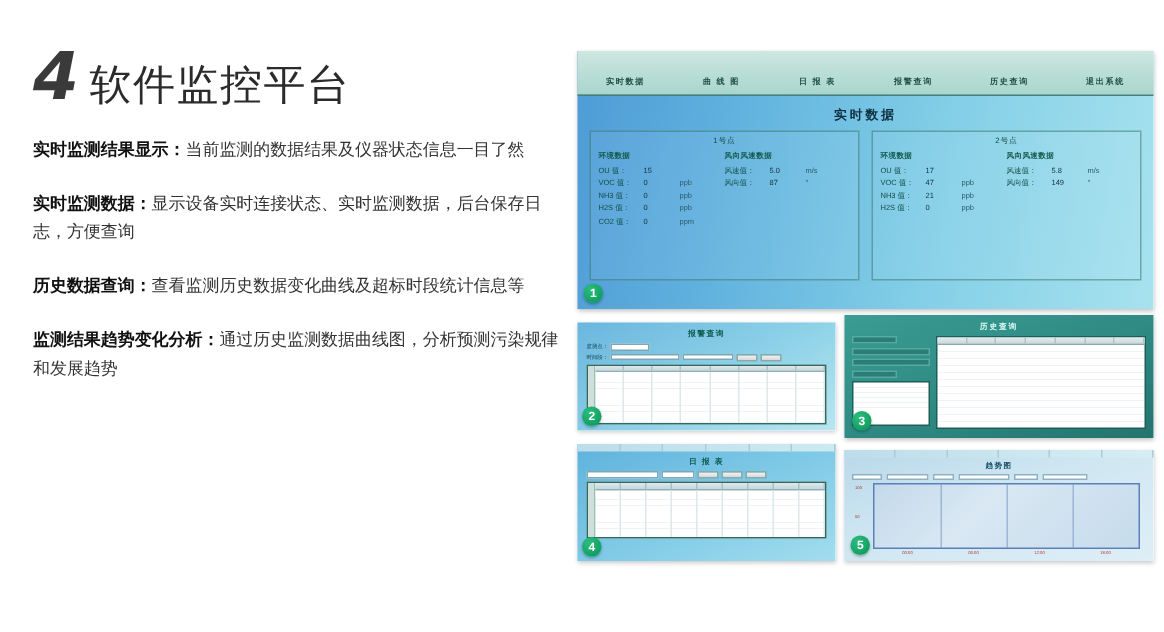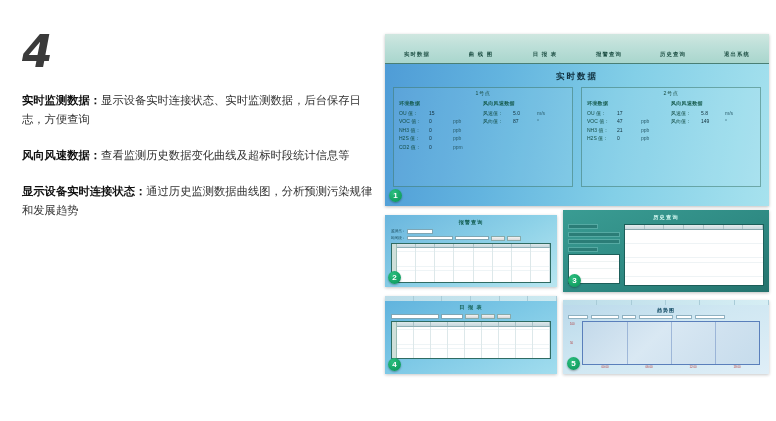--- a/index.html
+++ b/index.html
@@ -147,30 +147,34 @@
   .xlabs span { flex:1; text-align:center; font-size:2.8px; color:#b03a3a; }
   #badge5 { left:4px; bottom:4px; }
 </style>
 </head>
 <body>
 
 <div id="left-col">
 
   <div id="title-row">
     <div id="title-number">4</div>
-  </div>
-
+    <div id="title-text">软件监控平台</div>
+  </div>
+
+  <div class="bullet">
+    <span class="b-head">实时监测结果显示：</span><span class="b-body">当前监测的数据结果及仪器状态信息一目了然</span>
+  </div>
   <div class="bullet">
     <span class="b-head">实时监测数据：</span><span class="b-body">显示设备实时连接状态、实时监测数据，后台保存日志，方便查询</span>
   </div>
   <div class="bullet">
-    <span class="b-head">风向风速数据：</span><span class="b-body">查看监测历史数据变化曲线及超标时段统计信息等</span>
+    <span class="b-head">历史数据查询：</span><span class="b-body">查看监测历史数据变化曲线及超标时段统计信息等</span>
   </div>
   <div class="bullet">
-    <span class="b-head">显示设备实时连接状态：</span><span class="b-body">通过历史监测数据曲线图，分析预测污染规律和发展趋势</span>
+    <span class="b-head">监测结果趋势变化分析：</span><span class="b-body">通过历史监测数据曲线图，分析预测污染规律和发展趋势</span>
   </div>
 </div>
 
 <div id="right-col">
 
   <div id="panel1">
 
     <div id="panel1-menubar">
       <div class="mi">实时数据</div>
       <div class="mi">曲 线 图</div>

